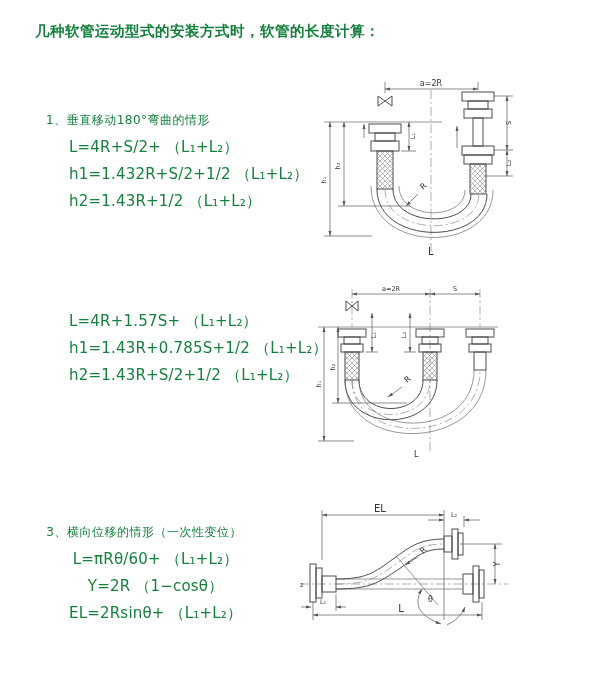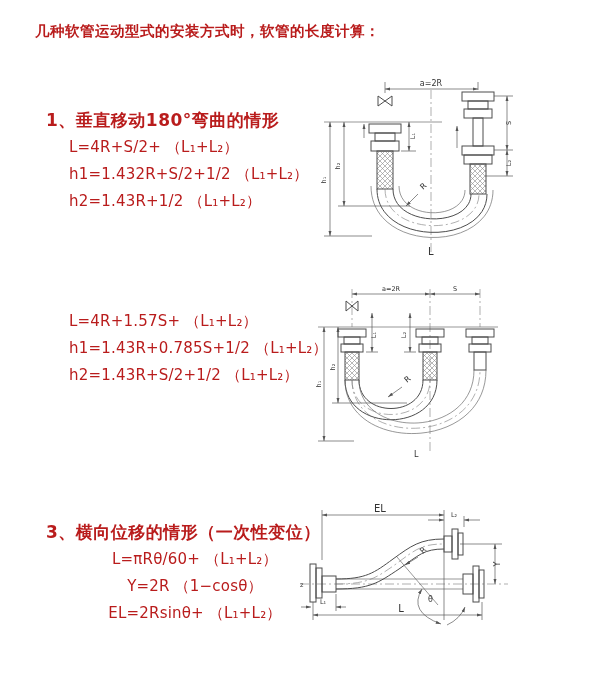--- a/index.html
+++ b/index.html
@@ -1,20 +1,20 @@
 <!DOCTYPE html>
 <html><head>
 <meta charset="utf-8">
 <style>
   html,body{margin:0;padding:0;background:#fff;}
   .page{position:relative;width:600px;height:675px;background:#ffffff;overflow:hidden;
-        font-family:"DejaVu Sans","Liberation Sans",sans-serif;color:#b91c1c;}
+        font-family:"DejaVu Sans","Liberation Sans",sans-serif;color:#15803d;}
   .title{position:absolute;left:35px;top:22px;font-size:14.5px;font-weight:bold;letter-spacing:.5px;}
   .sec{position:absolute;left:46px;}
-  .sec .heading{font-size:17px;font-weight:bold;letter-spacing:.5px;margin:0 0 6px 0;line-height:21px;}
+  .sec .heading{font-size:12px;font-weight:normal;letter-spacing:.5px;margin:0 0 6px 0;line-height:21px;}
   .sec .formula{font-size:15px;font-weight:400;letter-spacing:.2px;margin:6px 0 0 23px;line-height:21px;}
   #s1{top:110px;} #s2{top:305px;} #s3{top:522px;text-align:center;}
   svg.diag{position:absolute;}
   #d1{left:310px;top:76px;} #d2{left:312px;top:283px;} #d3{left:298px;top:502px;}
   .ln{fill:none;stroke:#4d4d4d;stroke-width:1;}
   .tn{fill:none;stroke:#6b6b6b;stroke-width:.7;}
   .dim{fill:none;stroke:#5a5a5a;stroke-width:.7;}
   .cl{fill:none;stroke:#7a7a7a;stroke-width:.6;stroke-dasharray:9 3 2 3;}
   text.lb{font-family:"DejaVu Sans","Liberation Sans",sans-serif;font-size:8px;fill:#333;}
   text.lb.s{font-size:6.5px;} text.lb.lg{font-size:10px;}

